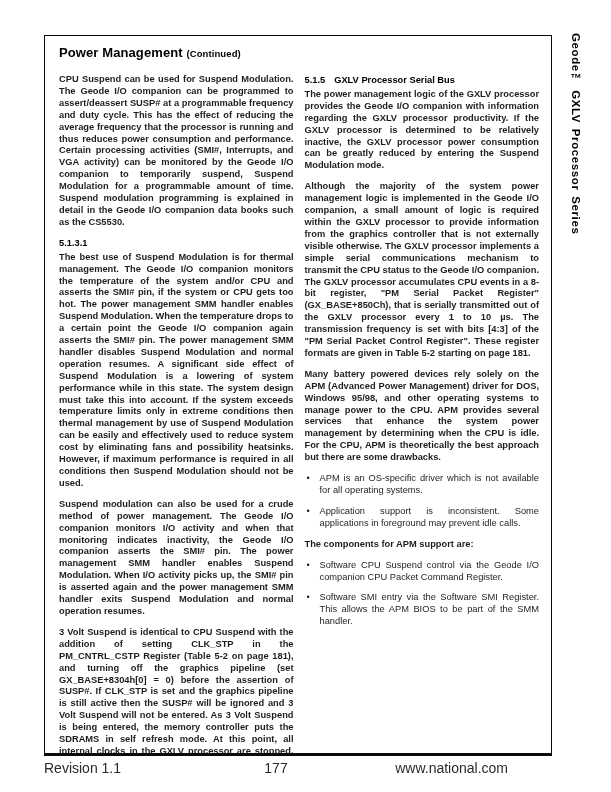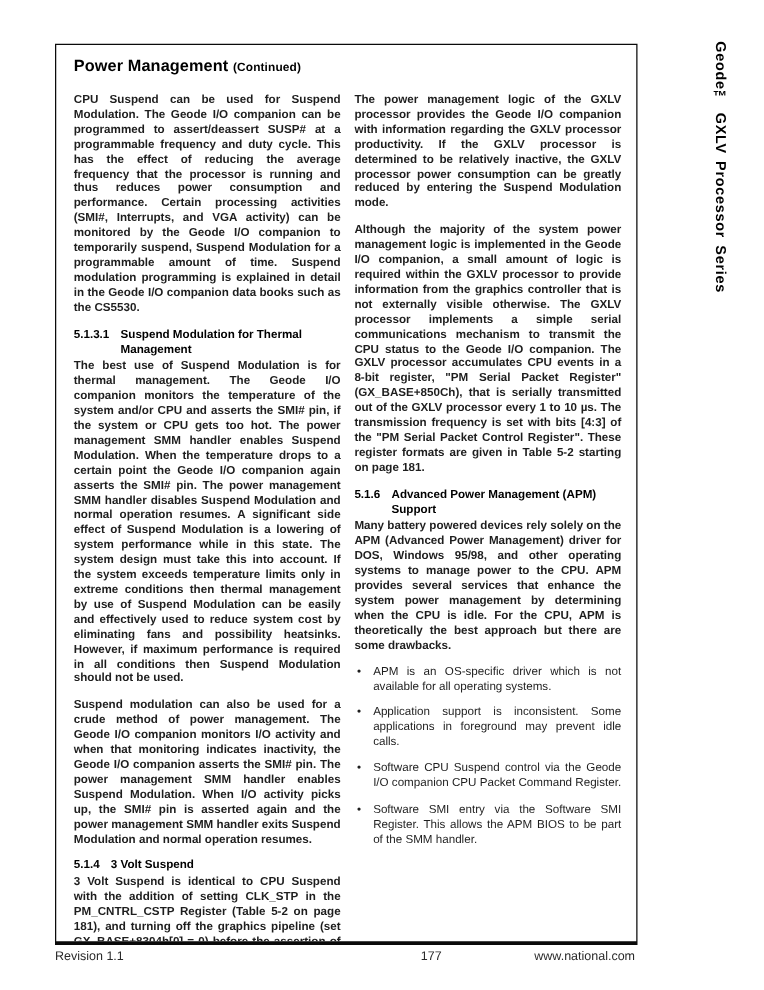--- a/index.html
+++ b/index.html
@@ -7,21 +7,21 @@
     width: 611px; height: 792px;
     background: #ffffff;
     position: relative;
     font-family: "Liberation Sans", sans-serif;
     color: #1e1e1e;
     overflow: hidden;
   }
   .content-box {
     position: absolute;
     left: 44px; top: 35px;
-    width: 466px; height: 721px;
+    width: 508px; height: 721px;
     border: 1.5px solid #0a0a0a;
     border-bottom-width: 3px;
     box-sizing: border-box;
     padding: 7px 12px 0 14px;
     overflow: hidden;
     background: #ffffff;
   }
   .doc-title {
     font-weight: bold;
     font-size: 13px;
@@ -43,25 +43,25 @@
   .sec .num { margin-right: 9px; white-space: nowrap; }
   .sec .sec-title { flex: 1; }
   .bullet { display: flex; margin: 0 0 9px 0; }
   .bullet .dot { width: 13px; flex: none; padding-left: 2px; }
   .bullet .btext { flex: 1; }
   .page-footer {
     position: absolute;
     left: 44px; top: 760px;
     width: 464px;
     display: flex;
-    font-size: 10px;
+    font-size: 14px;
     color: #2a2a2a;
   }
   .page-footer .fleft   { flex: 1; text-align: left; }
-  .page-footer .fcenter { flex: 1; text-align: right; }
+  .page-footer .fcenter { flex: 1; text-align: center; }
   .page-footer .fright  { flex: 1; text-align: right; }
   .sidebar-title {
     position: absolute;
     top: 33px; right: 29px;
     writing-mode: vertical-rl;
     font-weight: bold;
     font-size: 11.5px;
     color: #000;
     letter-spacing: 0.6px;
     word-spacing: 2px;
@@ -76,52 +76,48 @@
 <div class="content-box">
   <div class="doc-title"><span>Power Management </span><span class="cont">(Continued)</span></div>
 
   <div class="cols">
 
     <div class="col">
       <p>CPU Suspend can be used for Suspend Modulation. The Geode I/O companion can be programmed to assert/deassert SUSP# at a programmable frequency and duty cycle. This has the effect of reducing the average frequency that the processor is running and thus reduces power consumption and performance. Certain processing activities (SMI#, Interrupts, and VGA activity) can be monitored by the Geode I/O companion to temporarily suspend, Suspend Modulation for a programmable amount of time. Suspend modulation programming is explained in detail in the Geode I/O companion data books such as the CS5530.</p>
 
       <div class="sec">
         <span class="num">5.1.3.1</span>
-        <span class="sec-title">Suspend Modulation for Thermal Management</span>
       </div>
       <p>The best use of Suspend Modulation is for thermal management. The Geode I/O companion monitors the temperature of the system and/or CPU and asserts the SMI# pin, if the system or CPU gets too hot. The power management SMM handler enables Suspend Modulation. When the temperature drops to a certain point the Geode I/O companion again asserts the SMI# pin. The power management SMM handler disables Suspend Modulation and normal operation resumes. A significant side effect of Suspend Modulation is a lowering of system performance while in this state. The system design must take this into account. If the system exceeds temperature limits only in extreme conditions then thermal management by use of Suspend Modulation can be easily and effectively used to reduce system cost by eliminating fans and possibility heatsinks. However, if maximum performance is required in all conditions then Suspend Modulation should not be used.</p>
 
       <p>Suspend modulation can also be used for a crude method of power management. The Geode I/O companion monitors I/O activity and when that monitoring indicates inactivity, the Geode I/O companion asserts the SMI# pin. The power management SMM handler enables Suspend Modulation. When I/O activity picks up, the SMI# pin is asserted again and the power management SMM handler exits Suspend Modulation and normal operation resumes.</p>
 
-      <div class="sec">
-        <span class="num">5.1.4</span>
-        <span class="sec-title">3 Volt Suspend</span>
-      </div>
       <p>3 Volt Suspend is identical to CPU Suspend with the addition of setting CLK_STP in the PM_CNTRL_CSTP Register (Table 5-2 on page 181), and turning off the graphics pipeline (set GX_BASE+8304h[0] = 0) before the assertion of SUSP#. If CLK_STP is set and the graphics pipeline is still active then the SUSP# will be ignored and 3 Volt Suspend will not be entered. As 3 Volt Suspend is being entered, the memory controller puts the SDRAMS in self refresh mode. At this point, all internal clocks in the GXLV processor are stopped. Once SUSPA# has gone active, SYSCLK input pin can be stopped. While in this state the GXLV processor will not respond to anything except the deassertion of SUSP# as long as SYSCLK has been restarted.</p>
     </div>
 
     <div class="col">
+      <div class="sec">
+        <span class="num">5.1.5</span>
+        <span class="sec-title">GXLV Processor Serial Bus</span>
+      </div>
       <p>The power management logic of the GXLV processor provides the Geode I/O companion with information regarding the GXLV processor productivity. If the GXLV processor is determined to be relatively inactive, the GXLV processor power consumption can be greatly reduced by entering the Suspend Modulation mode.</p>
       <p>Although the majority of the system power management logic is implemented in the Geode I/O companion, a small amount of logic is required within the GXLV processor to provide information from the graphics controller that is not externally visible otherwise. The GXLV processor implements a simple serial communications mechanism to transmit the CPU status to the Geode I/O companion. The GXLV processor accumulates CPU events in a 8-bit register, "PM Serial Packet Register" (GX_BASE+850Ch), that is serially transmitted out of the GXLV processor every 1 to 10 µs. The transmission frequency is set with bits [4:3] of the "PM Serial Packet Control Register". These register formats are given in Table 5-2 starting on page 181.</p>
 
-      <div class="sec">
-        <span class="num">5.1.6</span>
-        <span class="sec-title">Advanced Power Management (APM) Support</span>
-      </div>
       <p>Many battery powered devices rely solely on the APM (Advanced Power Management) driver for DOS, Windows 95/98, and other operating systems to manage power to the CPU. APM provides several services that enhance the system power management by determining when the CPU is idle. For the CPU, APM is theoretically the best approach but there are some drawbacks.</p>
 
       <div class="bullet">
         <span class="dot">•</span>
         <span class="btext">APM is an OS-specific driver which is not available for all operating systems.</span>
       </div>
       <div class="bullet">
         <span class="dot">•</span>
         <span class="btext">Application support is inconsistent. Some applications in foreground may prevent idle calls.</span>
       </div>
 
+      <p>The components for APM support are:</p>
 
       <div class="bullet">
         <span class="dot">•</span>
         <span class="btext">Software CPU Suspend control via the Geode I/O companion CPU Packet Command Register.</span>
       </div>
       <div class="bullet">
         <span class="dot">•</span>
         <span class="btext">Software SMI entry via the Software SMI Register. This allows the APM BIOS to be part of the SMM handler.</span>
       </div>
     </div>

